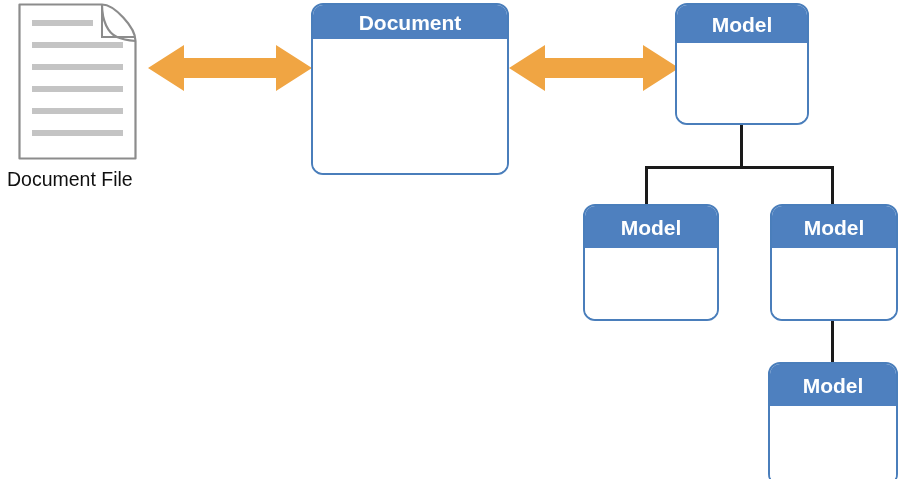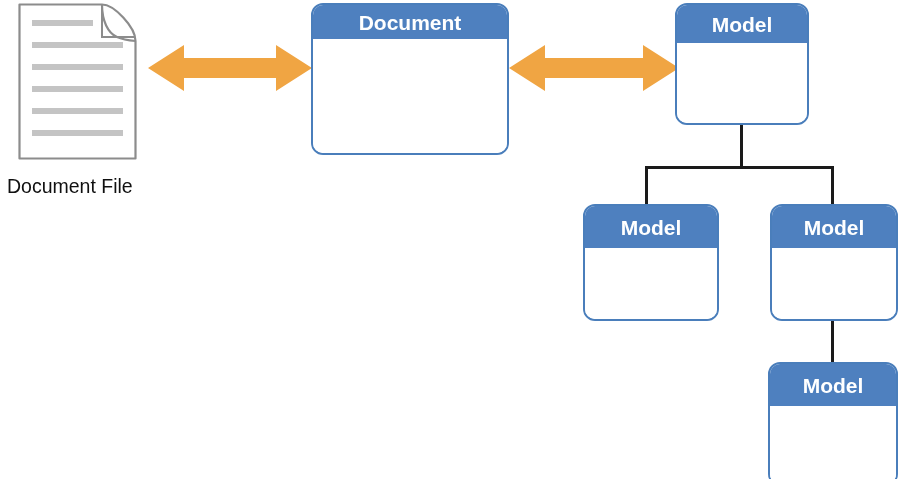--- a/index.html
+++ b/index.html
@@ -24,21 +24,21 @@
     left: 18px;
     top: 3px;
     width: 119px;
     height: 157px;
   }
   .doc-icon svg { display: block; }
 
   .doc-label {
     position: absolute;
     left: 7px;
-    top: 174px;
+    top: 167px;
     font-size: 19.5px;
     line-height: 24px;
     color: #101010;
     white-space: nowrap;
     font-family: "Liberation Sans", sans-serif;
   }
 
   
   .arrow {
     position: absolute;
@@ -68,21 +68,21 @@
     justify-content: center;
     flex: 0 0 auto;
     font-family: "Liberation Sans", sans-serif;
   }
   .node .node-body {
     background: #ffffff;
     flex: 1 1 auto;
   }
 
   
-  #node-document { left: 311px; top: 3px; width: 198px; height: 152px; }
+  #node-document { left: 311px; top: 3px; width: 198px; height: 172px; }
   #node-document .node-header { height: 34px; }
 
   #node-model-root { left: 675px; top: 3px; width: 134px; height: 122px; }
   #node-model-root .node-header { height: 38px; }
 
   #node-model-child-left { left: 583px; top: 204px; width: 136px; height: 117px; }
   #node-model-child-left .node-header { height: 42px; }
 
   #node-model-child-right { left: 770px; top: 204px; width: 128px; height: 117px; }
   #node-model-child-right .node-header { height: 42px; }

